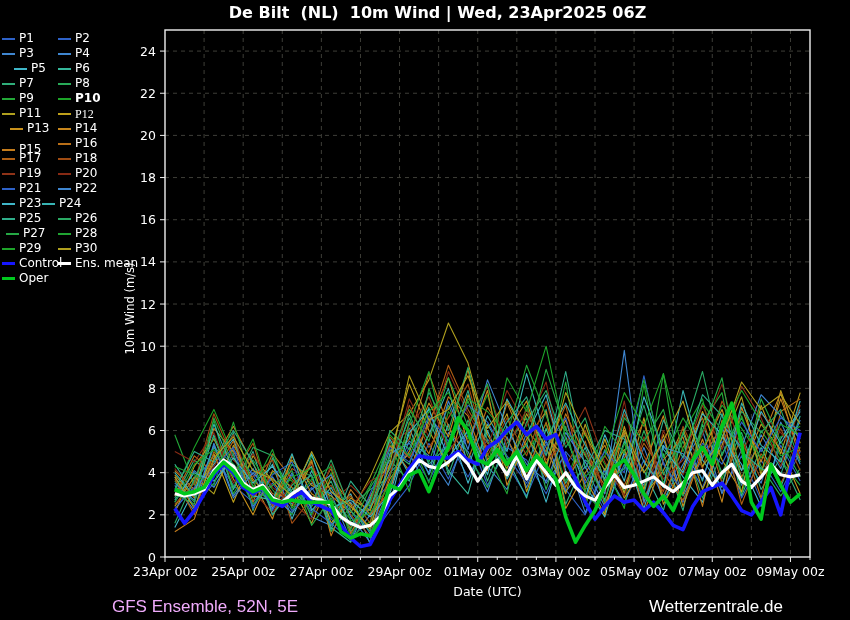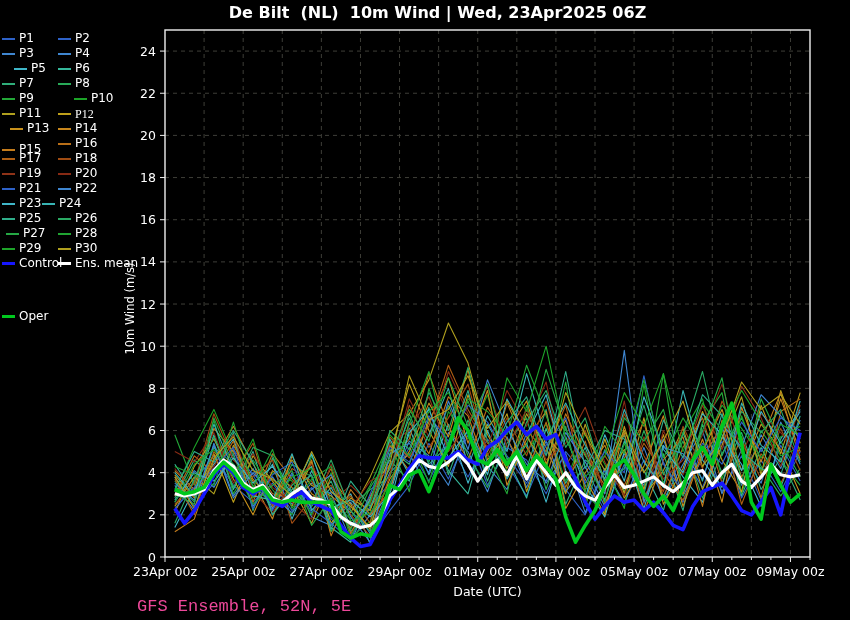--- a/index.html
+++ b/index.html
@@ -6,22 +6,22 @@
   #screen{position:relative;width:850px;height:620px;background:#000;overflow:hidden;
           font-family:"DejaVu Sans",sans-serif;color:#fff;}
   #chart-title{position:absolute;left:0;top:3px;width:875px;text-align:center;
                font-size:16px;font-weight:bold;white-space:pre;color:#fff;}
   #legend{position:absolute;left:2px;top:30px;width:162px;height:262px;}
   .legend-row{position:absolute;height:15px;line-height:15px;white-space:nowrap;}
   .legend-entry{position:absolute;top:0;height:15px;line-height:15px;}
   .swatch{display:inline-block;width:13px;height:2px;vertical-align:middle;margin-right:4px;}
   .legend-label{font-size:12px;color:#fff;vertical-align:middle;}
   #plot-svg{position:absolute;left:0;top:0;}
-  #footer-left{position:absolute;left:137px;top:597px;font-family:Liberation Mono, monospace;
-               font-size:17px;color:#ec4899;}
+  #footer-left{position:absolute;left:112px;top:597px;font-family:Liberation Sans, sans-serif;
+               font-size:17px;color:#f0abfc;}
   #footer-right{position:absolute;left:649px;top:597px;font-family:"Liberation Sans",sans-serif;
                 font-size:17px;color:#fff;}
 </style>
 </head>
 <body>
 
 <div id="screen">
   <div id="chart-title">De Bilt  (NL)  10m Wind | Wed, 23Apr2025 06Z</div>
   <div id="legend">
       <div class="legend-row" style="top: 0px;">
@@ -35,21 +35,21 @@
       <div class="legend-row" style="top: 30px;">
         <div class="legend-entry" style="left: 12px;"><span class="swatch" style="background: rgb(63, 182, 200); height: 2px;"></span><span class="legend-label">P5</span></div>
         <div class="legend-entry" style="left: 56px;"><span class="swatch" style="background: rgb(53, 184, 155); height: 2px;"></span><span class="legend-label">P6</span></div>
       </div>
       <div class="legend-row" style="top: 45px;">
         <div class="legend-entry" style="left: 0px;"><span class="swatch" style="background: rgb(47, 174, 122); height: 2px;"></span><span class="legend-label">P7</span></div>
         <div class="legend-entry" style="left: 56px;"><span class="swatch" style="background: rgb(40, 170, 88); height: 2px;"></span><span class="legend-label">P8</span></div>
       </div>
       <div class="legend-row" style="top: 60px;">
         <div class="legend-entry" style="left: 0px;"><span class="swatch" style="background: rgb(35, 168, 56); height: 2px;"></span><span class="legend-label">P9</span></div>
-        <div class="legend-entry" style="left: 72px;"><span class="swatch" style="background: rgb(28, 164, 40); height: 2px;"></span><span class="legend-label">P10</span></div>
+        <div class="legend-entry" style="left: 56px; font-weight: bold;"><span class="swatch" style="background: rgb(28, 164, 40); height: 2px;"></span><span class="legend-label">P10</span></div>
       </div>
       <div class="legend-row" style="top: 75px;">
         <div class="legend-entry" style="left: 0px;"><span class="swatch" style="background: rgb(176, 160, 30); height: 2px;"></span><span class="legend-label">P11</span></div>
         <div class="legend-entry" style="left: 56px; font-family: Liberation Serif, serif;"><span class="swatch" style="background: rgb(191, 160, 26); height: 2px;"></span><span class="legend-label">P12</span></div>
       </div>
       <div class="legend-row" style="top: 90px;">
         <div class="legend-entry" style="left: 8px;"><span class="swatch" style="background: rgb(201, 146, 28); height: 2px;"></span><span class="legend-label">P13</span></div>
         <div class="legend-entry" style="left: 56px;"><span class="swatch" style="background: rgb(200, 135, 29); height: 2px;"></span><span class="legend-label">P14</span></div>
       </div>
       <div class="legend-row" style="top: 105px;">
@@ -82,21 +82,21 @@
       </div>
       <div class="legend-row" style="top: 210px;">
         <div class="legend-entry" style="left: 0px;"><span class="swatch" style="background: rgb(30, 164, 42); height: 2px;"></span><span class="legend-label">P29</span></div>
         <div class="legend-entry" style="left: 56px;"><span class="swatch" style="background: rgb(176, 160, 30); height: 2px;"></span><span class="legend-label">P30</span></div>
       </div>
       <div class="legend-row" style="top: 225px;">
         <div class="legend-entry" style="left: 0px;"><span class="swatch" style="background: rgb(22, 22, 255); height: 3px;"></span><span class="legend-label">Control</span></div>
         <div class="legend-entry" style="left: 56px;"><span class="swatch" style="background: rgb(255, 255, 255); height: 3px;"></span><span class="legend-label">Ens. mean</span></div>
       </div>
       <div class="legend-row" style="top: 240px;">
-        <div class="legend-entry" style="left: 0px; margin-top: 38px;"><span class="swatch" style="background: rgb(0, 200, 30); height: 3px;"></span><span class="legend-label">Oper</span></div>
+        <div class="legend-entry" style="left: 0px;"><span class="swatch" style="background: rgb(0, 200, 30); height: 3px;"></span><span class="legend-label">Oper</span></div>
       </div>
     </div>
   <svg id="plot-svg" width="850" height="620">
       <g stroke="#3e3e38" stroke-width="1" stroke-dasharray="4 4">
         <line x1="204.0909090909091" y1="30" x2="204.0909090909091" y2="557"></line>
         <line x1="243.1818181818182" y1="30" x2="243.1818181818182" y2="557"></line>
         <line x1="282.27272727272725" y1="30" x2="282.27272727272725" y2="557"></line>
         <line x1="321.3636363636364" y1="30" x2="321.3636363636364" y2="557"></line>
         <line x1="360.4545454545455" y1="30" x2="360.4545454545455" y2="557"></line>
         <line x1="399.5454545454545" y1="30" x2="399.5454545454545" y2="557"></line>
@@ -229,13 +229,14 @@
         <text x="156" y="224.22000000000003" text-anchor="end">16</text>
         <text x="156" y="182.06" text-anchor="end">18</text>
         <text x="156" y="139.89999999999998" text-anchor="end">20</text>
         <text x="156" y="97.74000000000001" text-anchor="end">22</text>
         <text x="156" y="55.579999999999984" text-anchor="end">24</text>
       </g>
       <text x="487.5" y="596" text-anchor="middle" fill="#ffffff" font-family="DejaVu Sans, sans-serif" font-size="12.5">Date (UTC)</text>
       <text x="134" y="308.5" text-anchor="middle" fill="#ffffff" font-family="DejaVu Sans, sans-serif" font-size="11.5" transform="rotate(-90 134 308.5)">10m Wind (m/s)</text>
     </svg>
   <div id="footer-left">GFS Ensemble, 52N, 5E</div>
+  <div id="footer-right">Wetterzentrale.de</div>
 </div>
 
 </body></html>

